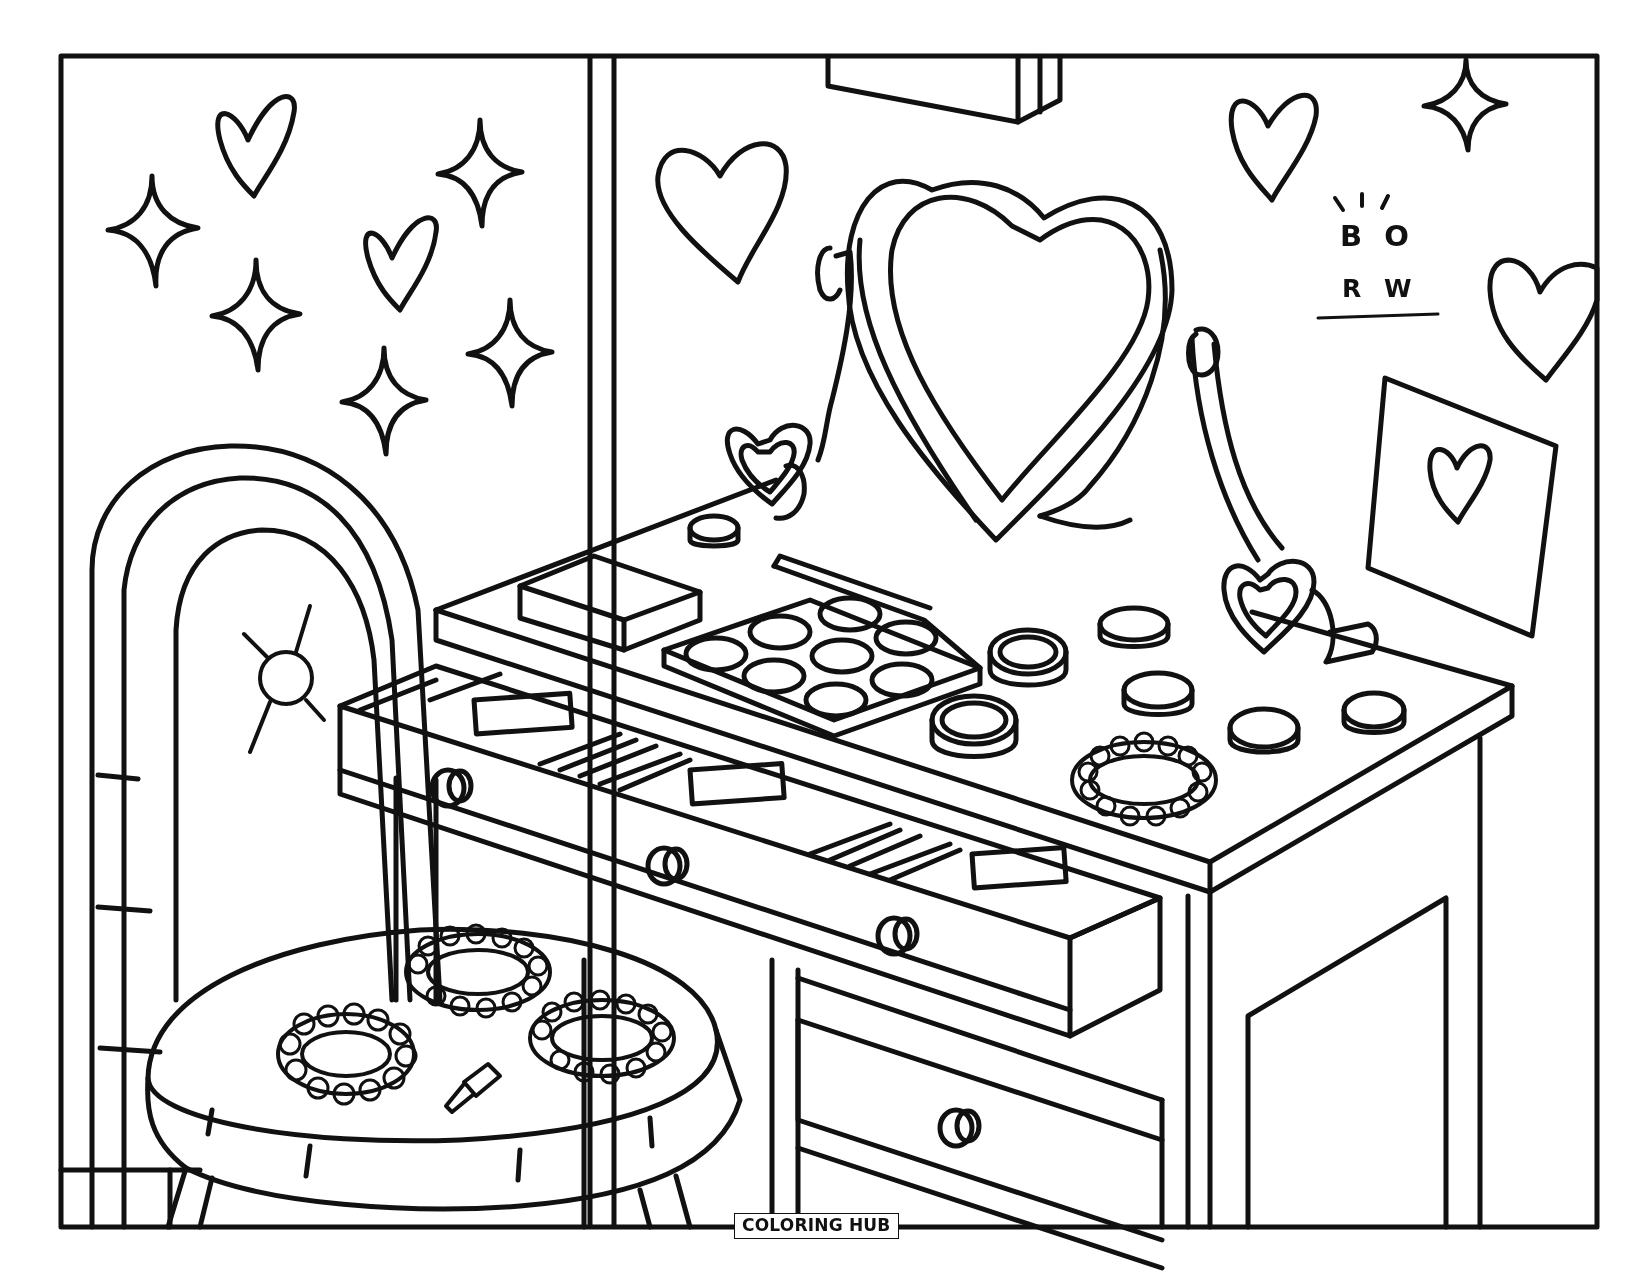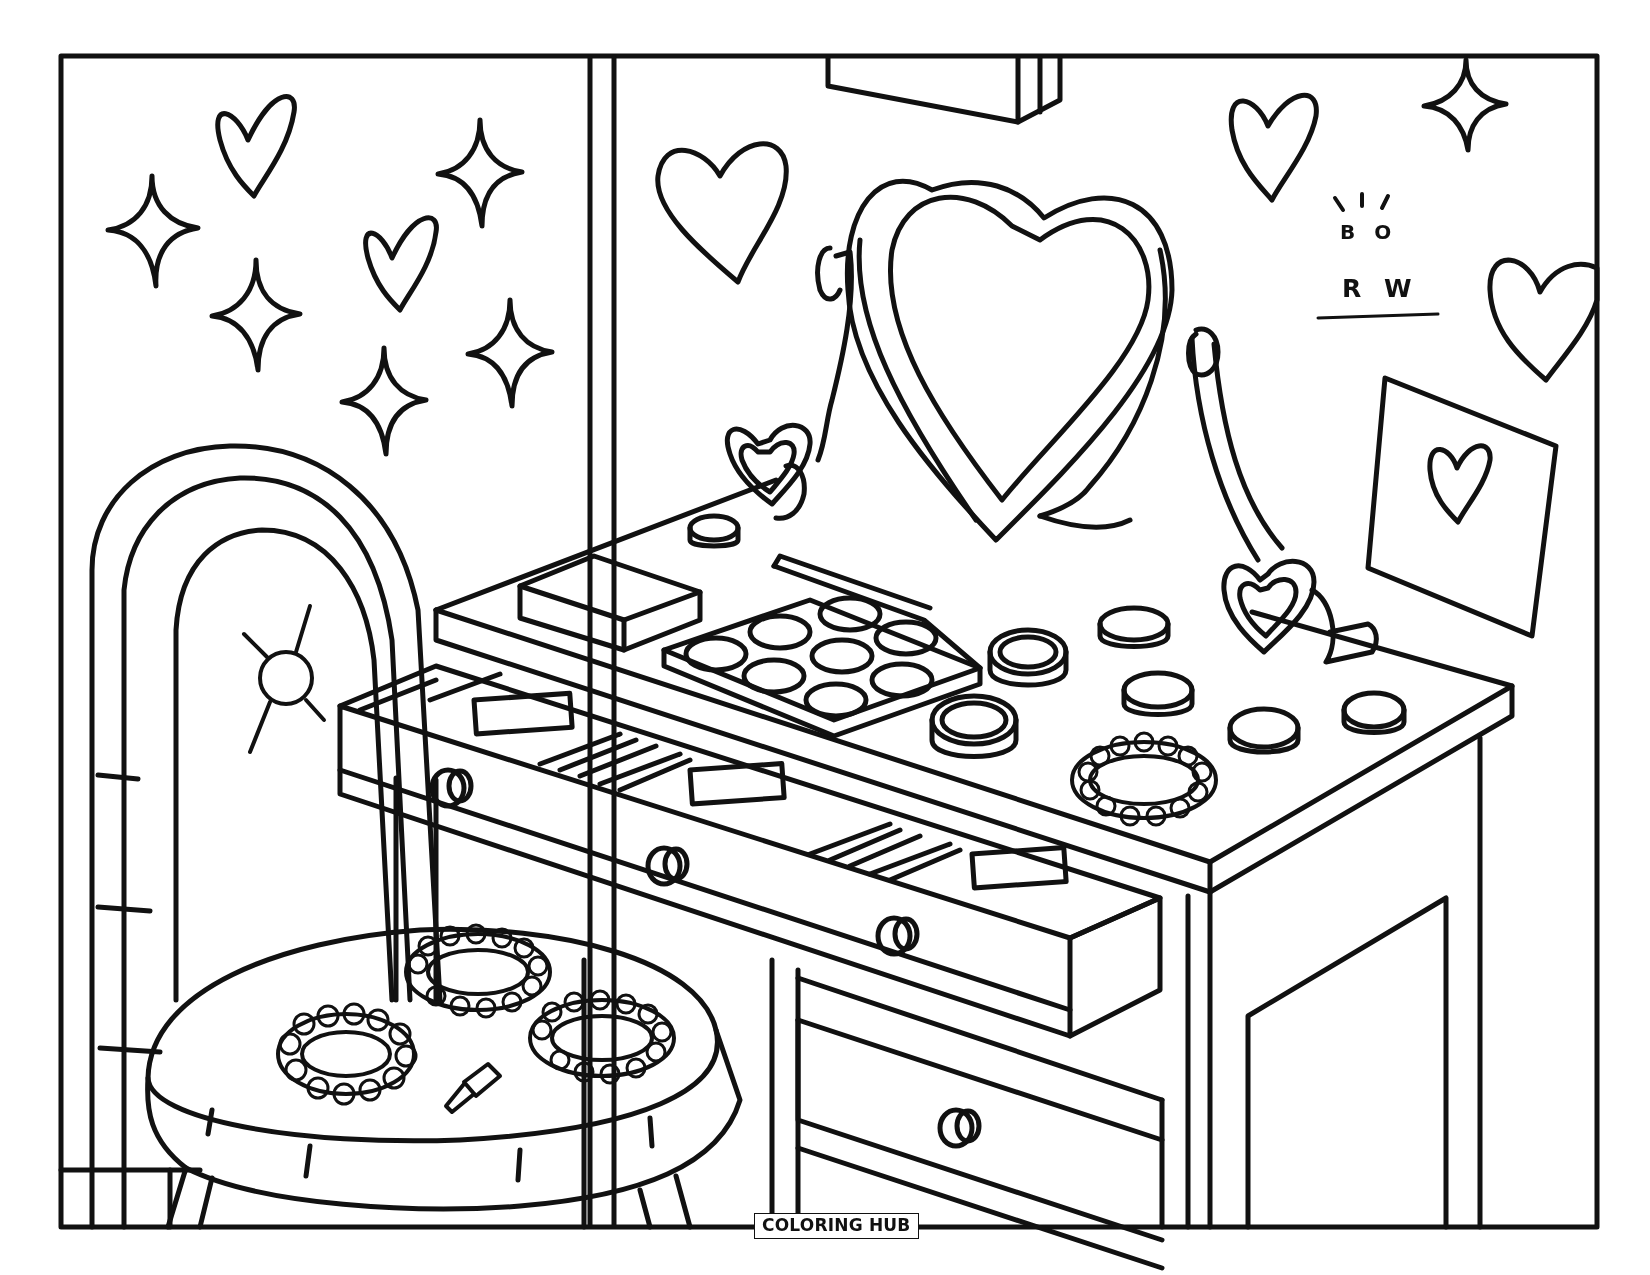--- a/index.html
+++ b/index.html
@@ -2,25 +2,25 @@
 <html><head>
 <meta charset="utf-8">
 <style>
   html, body { margin: 0; padding: 0; background: #ffffff; }
   body { width: 1650px; height: 1275px; position: relative; overflow: hidden; font-family: "DejaVu Sans", sans-serif; }
   #art { position: absolute; left: 0; top: 0; width: 1650px; height: 1275px; }
   .logo {
     position: absolute; left: 734px; top: 1213px; height: 26px; padding: 0 7px;
     background: #fff; border: 1.6px solid #111; box-sizing: border-box;
     font-family: "DejaVu Sans", sans-serif; font-weight: bold; font-size: 17px;
-    line-height: 23px; color: #111; letter-spacing: 0.2px; white-space: nowrap; margin-left: 20px;
+    line-height: 23px; color: #111; letter-spacing: 0.2px; white-space: nowrap;
   }
   .bow {
     position: absolute; font-family: "DejaVu Sans", sans-serif; font-weight: bold;
-    color: #111; font-size: 20px; line-height: 1;
+    color: #111; font-size: 29px; line-height: 1;
   }
 </style>
 </head>
 <body>
 
 <svg id="art" viewBox="0 0 1650 1275" xmlns="http://www.w3.org/2000/svg">
   <g fill="none" stroke="#111" stroke-width="5" stroke-linejoin="round" stroke-linecap="round">
 
     <rect x="61" y="56" width="1536" height="1171" stroke-width="5"></rect>
 

